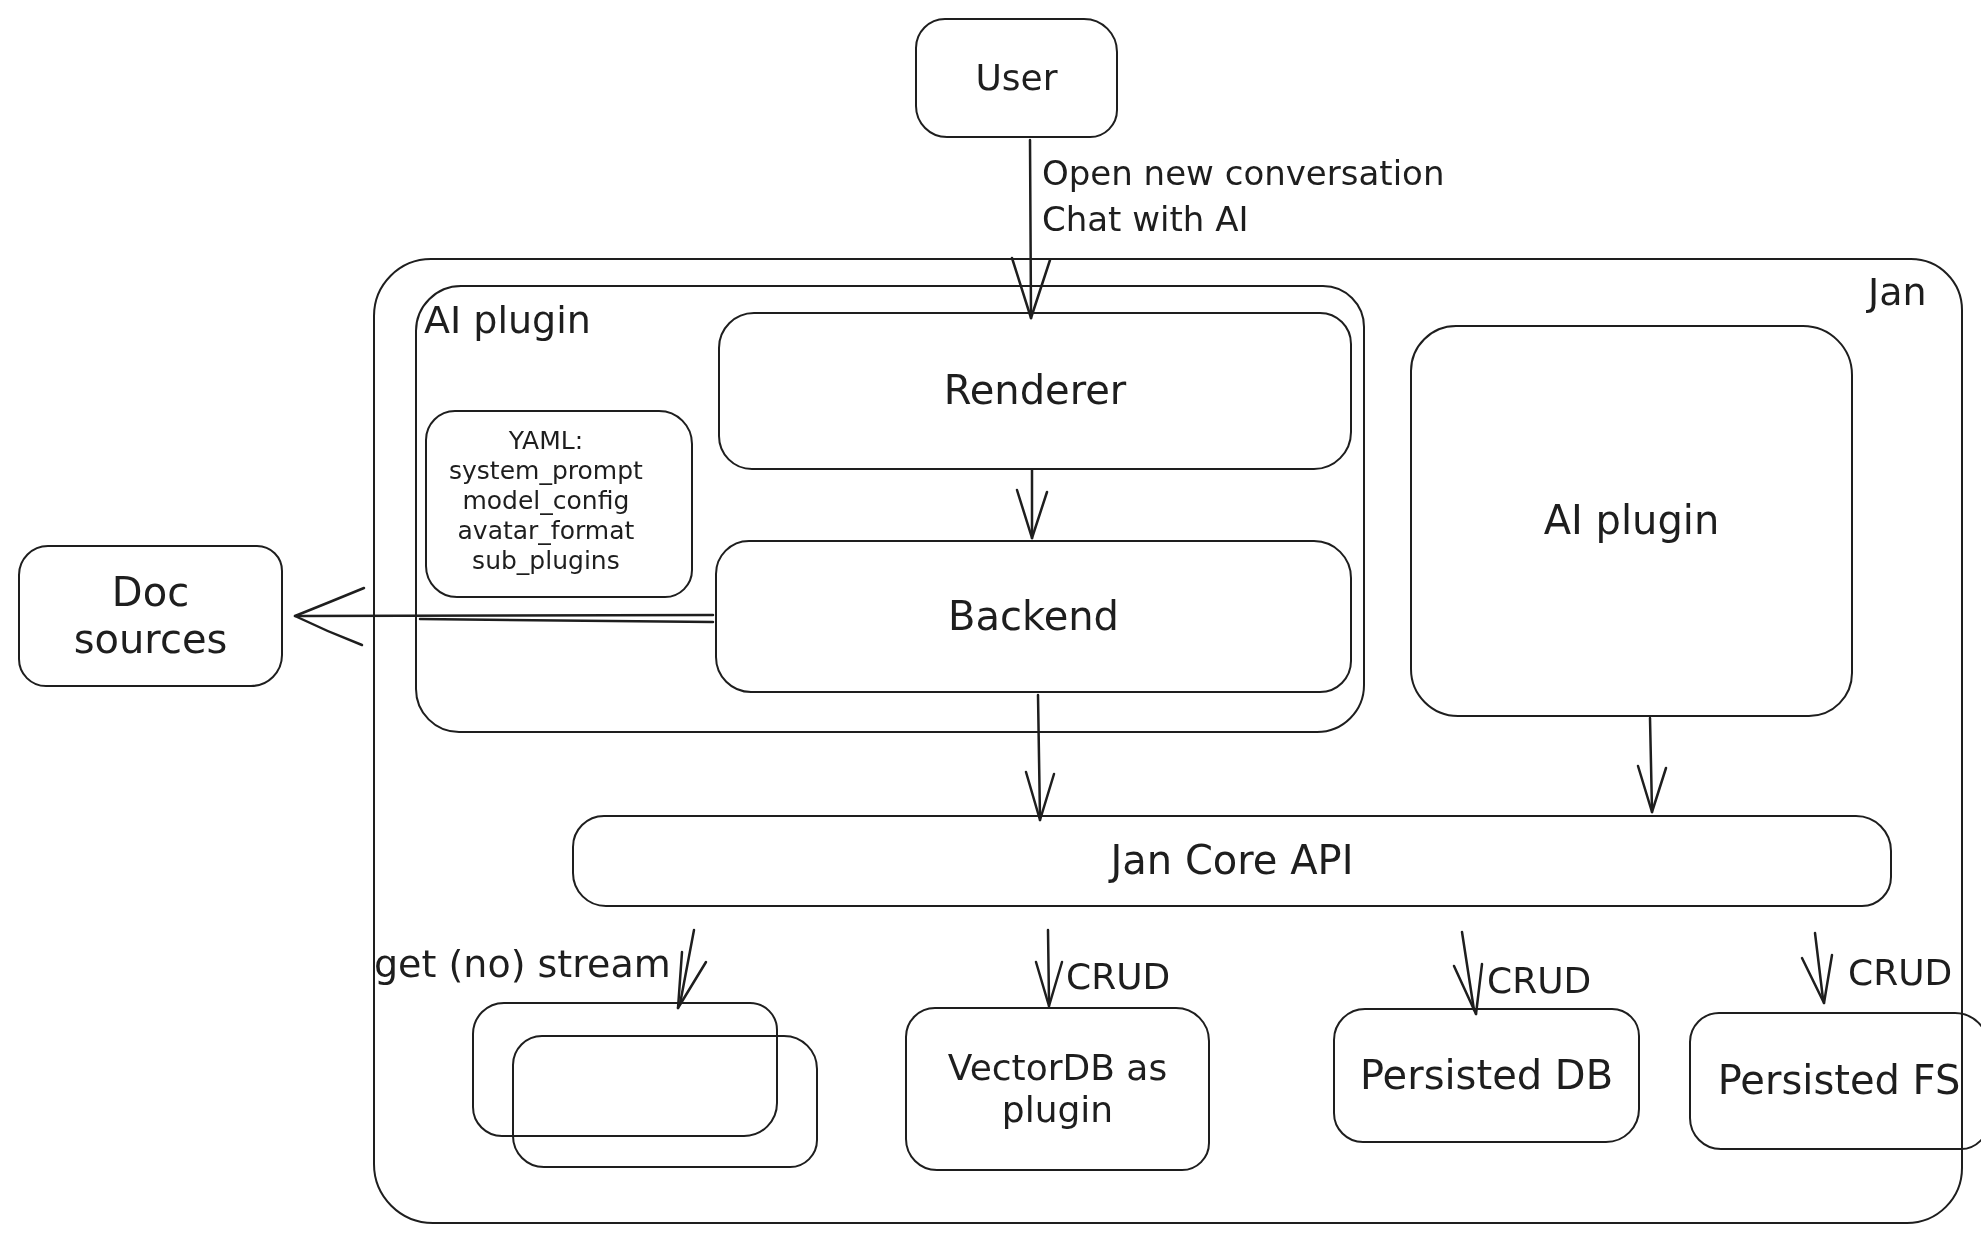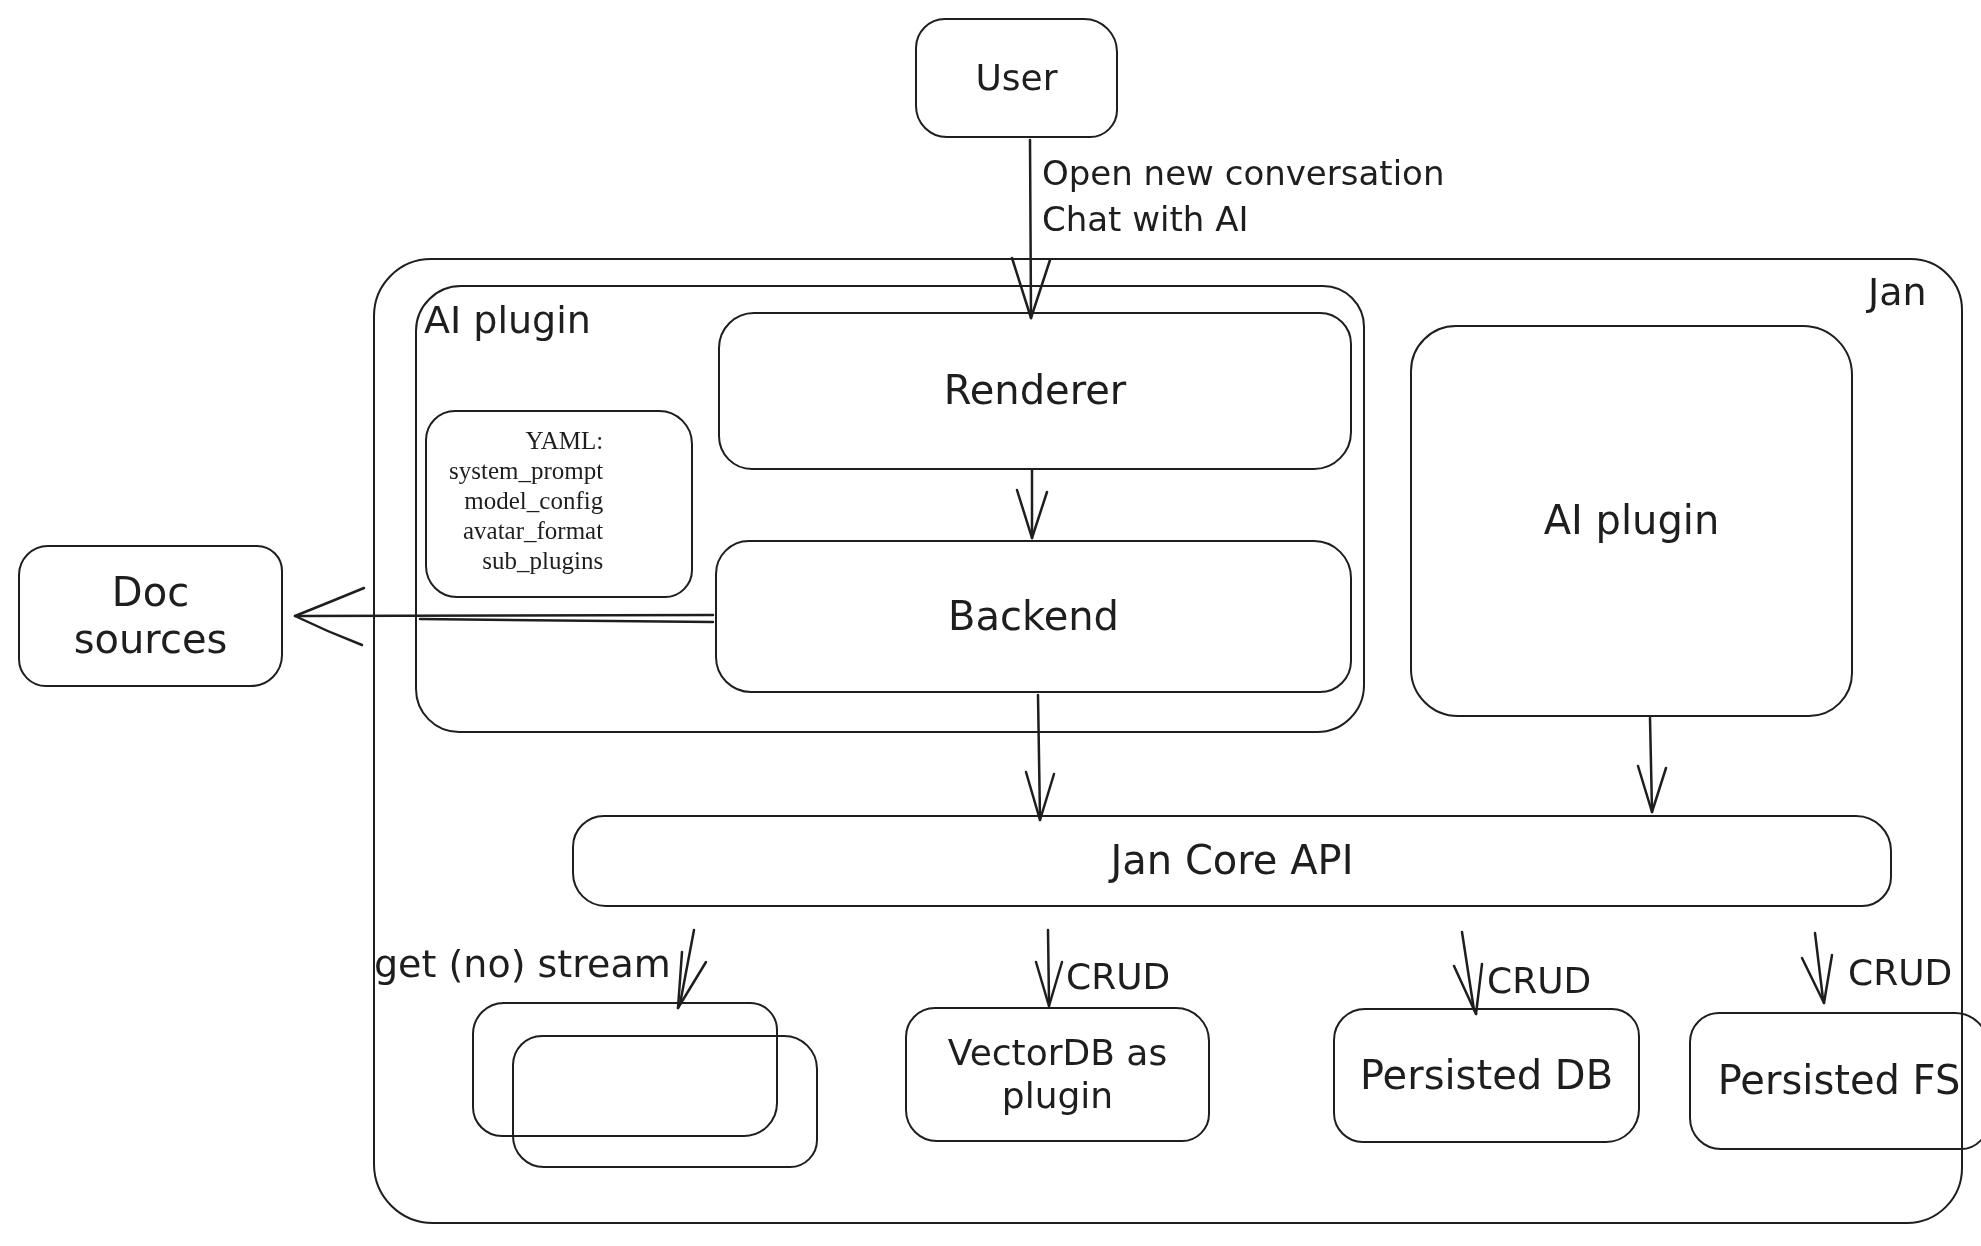--- a/index.html
+++ b/index.html
@@ -16,30 +16,30 @@
   .frame{background:transparent;}
   #svgLayer{position:absolute;left:0;top:0;pointer-events:none;}
   .floatLbl{position:absolute;white-space:nowrap;}
   
   #user       {left:915px;top:18px;width:203px;height:120px;border-radius:30px 34px 28px 32px;font-size:36px;}
   #jan        {left:373px;top:258px;width:1590px;height:966px;border-radius:58px 52px 56px 60px;}
   #aiPluginL  {left:415px;top:285px;width:950px;height:448px;border-radius:46px 42px 48px 44px;}
   #renderer   {left:718px;top:312px;width:634px;height:158px;border-radius:36px 32px 38px 34px;font-size:40px;}
   #backend    {left:715px;top:540px;width:637px;height:153px;border-radius:34px 38px 32px 36px;font-size:40px;}
   #yamlNote   {left:425px;top:410px;width:268px;height:188px;border-radius:30px 34px 28px 32px;
-               align-items:flex-start;justify-content:flex-start;text-align:right;font-family:Liberation Serif, serif;}
+               align-items:flex-start;justify-content:flex-start;text-align:center;}
   #yamlNote .yl{display:block;font-size:25px;line-height:30px;}
   #yamlNote .pad{padding:14px 0 0 22px;}
   #docSources {left:18px;top:545px;width:265px;height:142px;border-radius:30px 26px 32px 28px;font-size:40px;}
   #aiPluginR  {left:1410px;top:325px;width:443px;height:392px;border-radius:46px 50px 44px 48px;font-size:40px;}
   #api        {left:572px;top:815px;width:1320px;height:92px;border-radius:32px 36px 30px 34px;font-size:40px;}
   #models1    {left:472px;top:1002px;width:306px;height:135px;border-radius:32px 28px 34px 30px;}
   #models2    {left:512px;top:1035px;width:306px;height:133px;border-radius:30px 34px 28px 32px;}
   #modelsTxt  {left:505px;top:1048px;width:320px;font-size:38px;line-height:54px;text-align:center;position:absolute;}
-  #vectordb   {left:905px;top:1007px;width:305px;height:135px;border-radius:30px 34px 28px 32px;font-size:36px;align-items:center;}
+  #vectordb   {left:905px;top:1007px;width:305px;height:164px;border-radius:30px 34px 28px 32px;font-size:36px;align-items:center;}
   #pdb        {left:1313px;top:1008px;width:307px;height:135px;border-radius:32px 28px 34px 30px;font-size:40px;margin-left:20px;}
   #pfs        {left:1655px;top:1012px;width:300px;height:138px;border-radius:30px 34px 28px 32px;font-size:40px;margin-left:34px;}
   
   #janLbl     {left:1868px;top:270px;font-size:38px;}
   #aiPluginLLbl{left:424px;top:298px;font-size:38px;}
   #userEdgeLbl{left:1042px;top:150px;font-size:34px;line-height:46px;white-space:nowrap;position:absolute;}
   #streamLbl  {left:374px;top:942px;font-size:38px;}
   #crud1      {left:1066px;top:956px;font-size:36px;}
   #crud2      {left:1487px;top:960px;font-size:36px;}
   #crud3      {left:1848px;top:952px;font-size:36px;}

